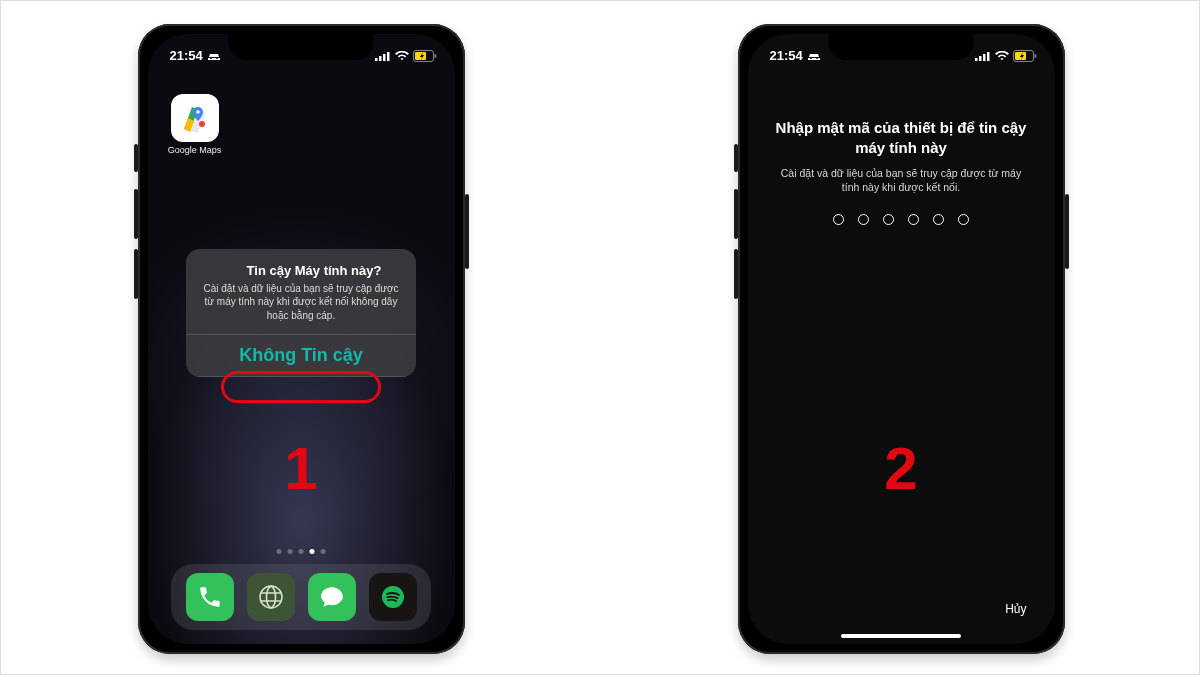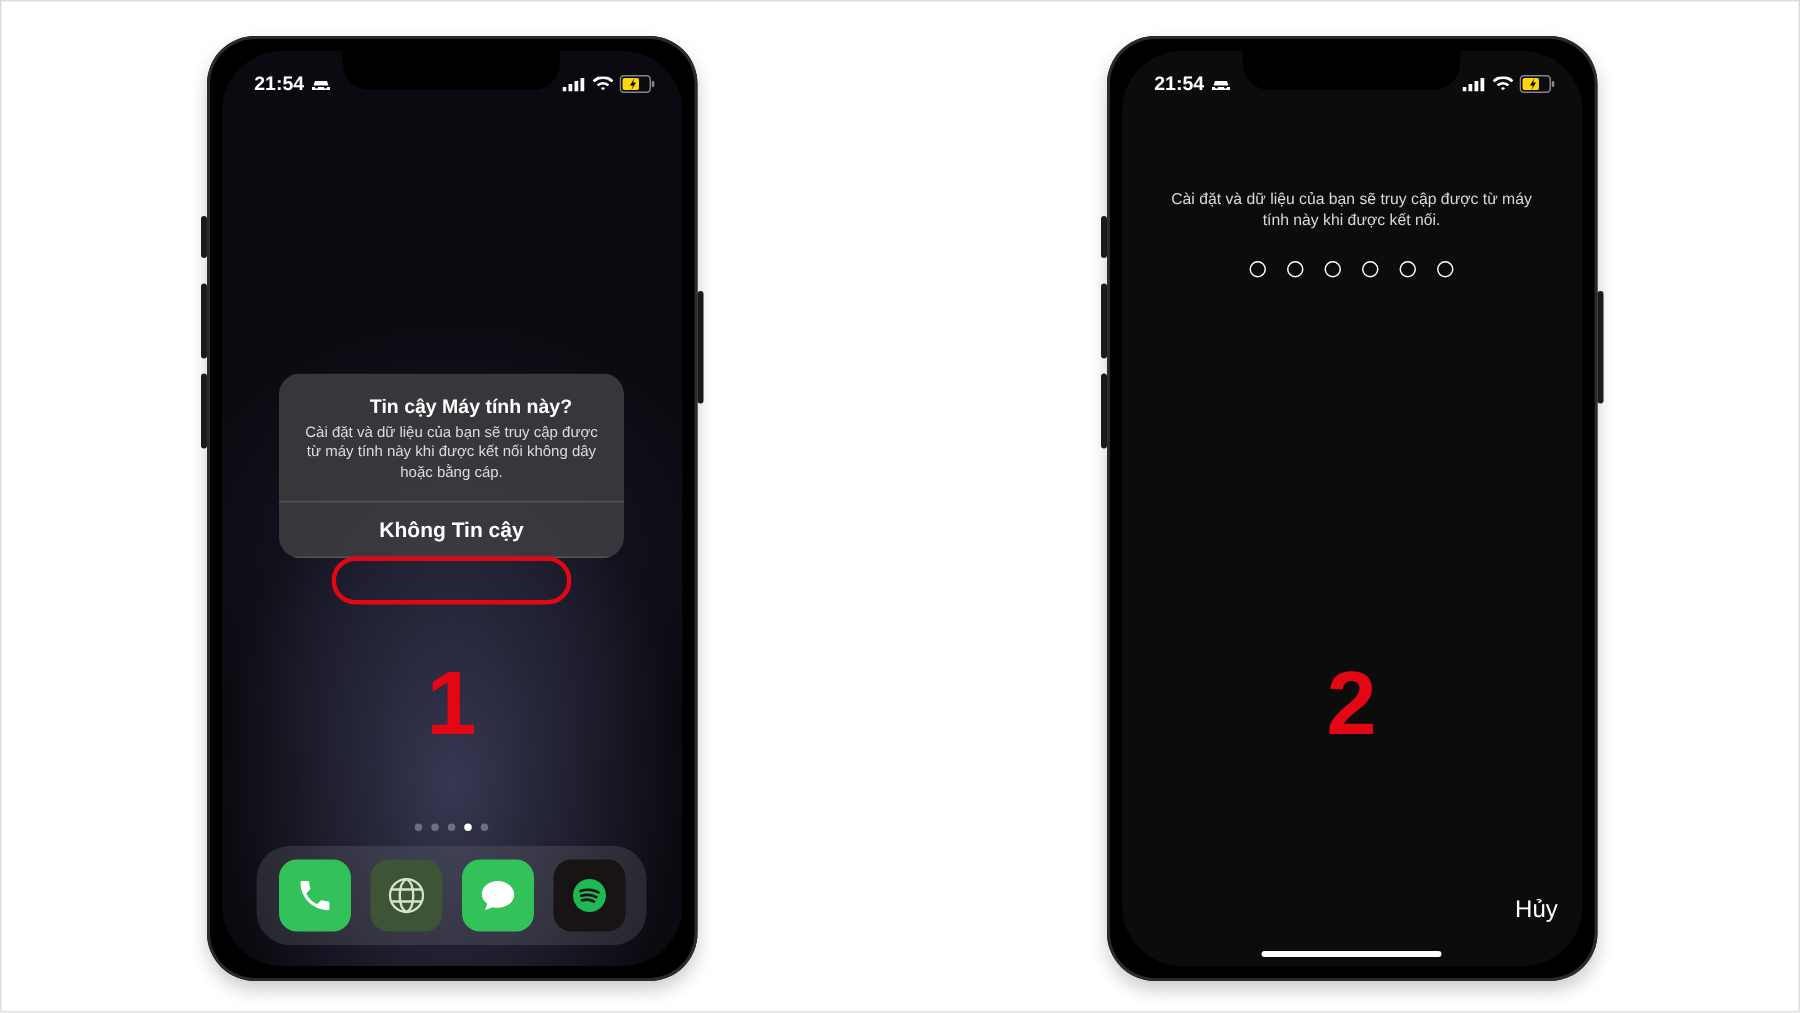--- a/index.html
+++ b/index.html
@@ -106,21 +106,21 @@
     width: 230px;
     background: rgba(60,60,63,.9);
     border-radius: 14px;
     overflow:hidden;
     backdrop-filter: blur(8px);
     text-align:center;
   }
   .alert .title { color:#fff; font-size:13px; font-weight:600; padding: 14px 14px 4px; margin-left: 26px; }
   .alert .msg { color:#dcdcdc; font-size:10px; line-height:1.35; padding: 0 14px 12px; }
   .alert .sep { height:1px; background: rgba(255,255,255,.15);}
-  .alert .btn { color:#ffffff; font-size:14px; padding:10px 0; }
+  .alert .btn { color:#14b8a6; font-size:18px; padding:10px 0; }
   .alert .btn.bold { font-weight:600; }
   .trust-highlight {
     position:absolute;
     left:50%; transform:translateX(-50%);
     top: 337px;
     width: 160px; height: 32px;
     border: 3px solid #e30613;
     border-radius: 18px;
     z-index: 30;
     pointer-events:none;
@@ -168,22 +168,22 @@
   }
   .s2-title{ font-size:15px; font-weight:600; line-height:1.35; }
   .s2-sub{ font-size:10.5px; color:#d9d9d9; margin-top:8px; line-height:1.35;}
   .pin-dots{
     display:flex; justify-content:center; gap:14px; margin-top:20px;
   }
   .pin-dots span{
     width:11px; height:11px; border:1.5px solid #fff; border-radius:50%;
   }
   .cancel {
-    position:absolute; bottom: 28px; right: 16px;
-    color:#fff; font-size:16px;
+    position:absolute; bottom: 28px; right: 28px;
+    color:#fff; font-size:12px;
   }
   .home-indicator{
     position:absolute; bottom:6px; left:50%; transform:translateX(-50%);
     width:120px; height:4px; border-radius:3px; background:#fff;
   }
 </style>
 </head>
 <body>
 
 <div class="stage">
@@ -224,20 +224,33 @@
             <svg width="24" height="12" viewBox="0 0 24 12">
                 <rect x="0.5" y="0.5" width="20" height="11" rx="2.5" fill="none" stroke="#fff" stroke-opacity=".5"></rect>
                 <rect x="2" y="2" width="11" height="8" rx="1.3" fill="#ffd60a"></rect>
                 <rect x="21.5" y="4" width="1.7" height="4" rx="0.8" fill="#fff" fill-opacity=".5"></rect>
                 <path fill="#000" d="M10 2l-3 5h2l-1 3 3-5h-2z"></path>
               </svg>
           </span>
         </div>
       </div>
 
+      <div class="app-icon">
+        <div class="tile">
+          <svg width="30" height="30" viewBox="0 0 30 30">
+            <path fill="#e8eaed" d="M4 26l8-22 14 6-8 20z"></path>
+            <path fill="#34a853" d="M4 26l8-22 6 3-8 20z"></path>
+            <path fill="#fbbc04" d="M4 26l4-11 6 3-4 11z"></path>
+            <path fill="#4285f4" d="M18 4a5 5 0 015 5c0 4-5 9-5 9s-5-5-5-9a5 5 0 015-5z"></path>
+            <circle cx="18" cy="9" r="1.8" fill="#fff"></circle>
+            <circle cx="22" cy="21" r="3" fill="#ea4335"></circle>
+          </svg>
+        </div>
+        <div class="label">Google Maps</div>
+      </div>
 
       <div class="alert">
         <div class="title">Tin cậy Máy tính này?</div>
         <div class="msg">Cài đặt và dữ liệu của bạn sẽ truy cập được từ máy tính này khi được kết nối không dây hoặc bằng cáp.</div>
         <div class="sep"></div>
         <div class="btn bold">Không Tin cậy</div>
         <div class="sep"></div>
       </div>
 
       <div class="trust-highlight"></div>
@@ -316,20 +329,21 @@
                 <rect x="0.5" y="0.5" width="20" height="11" rx="2.5" fill="none" stroke="#fff" stroke-opacity=".5"></rect>
                 <rect x="2" y="2" width="11" height="8" rx="1.3" fill="#ffd60a"></rect>
                 <rect x="21.5" y="4" width="1.7" height="4" rx="0.8" fill="#fff" fill-opacity=".5"></rect>
                 <path fill="#000" d="M10 2l-3 5h2l-1 3 3-5h-2z"></path>
               </svg>
           </span>
         </div>
       </div>
 
       <div class="s2-content">
+        <div class="s2-title">Nhập mật mã của thiết bị để tin cậy máy tính này</div>
         <div class="s2-sub">Cài đặt và dữ liệu của bạn sẽ truy cập được từ máy tính này khi được kết nối.</div>
         <div class="pin-dots">
           <span></span>
             <span></span>
             <span></span>
             <span></span>
             <span></span>
             <span></span>
         </div>
       </div>

